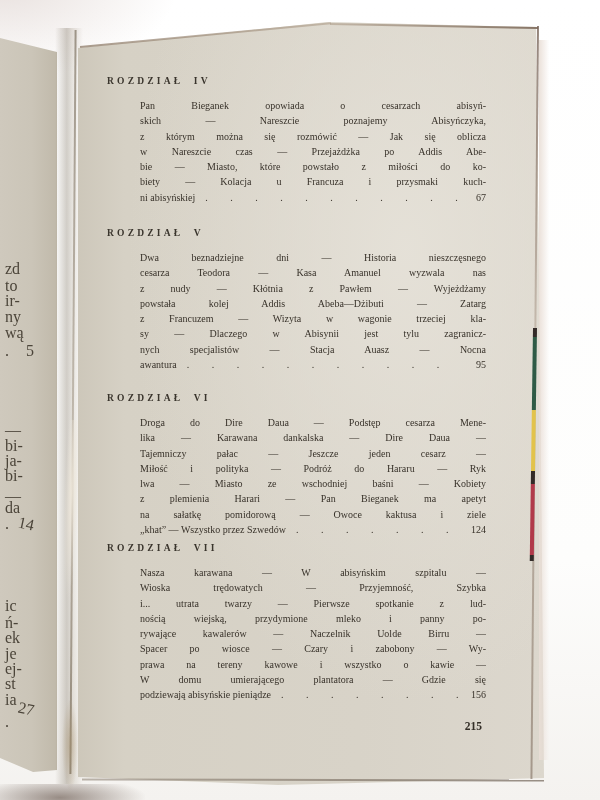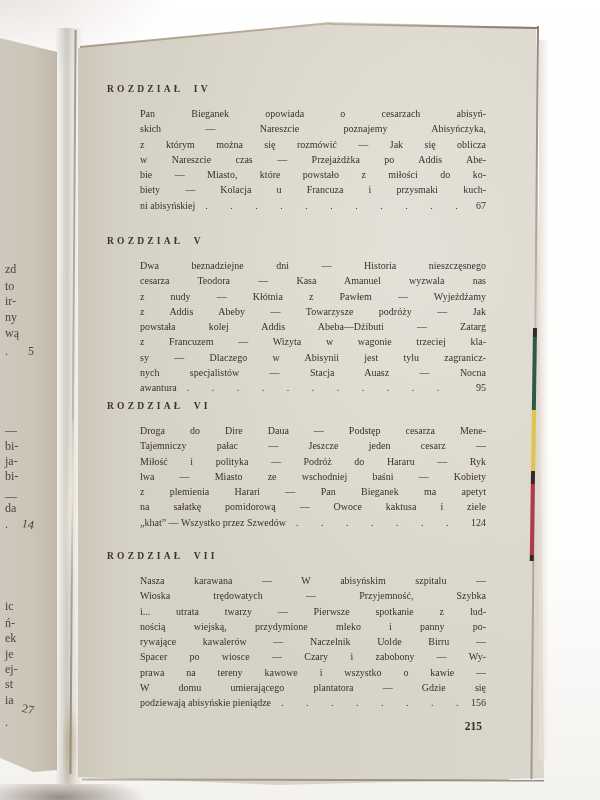--- a/index.html
+++ b/index.html
@@ -15,21 +15,21 @@
   .table-shadow{position:absolute;left:-25px;top:784px;width:170px;height:34px;
     background:radial-gradient(ellipse at 50% 40%,rgba(90,72,62,0.6),rgba(90,72,62,0) 72%);}
 
   
   .left-page{
     position:absolute;left:0;top:26px;width:57px;height:748px;
     background:linear-gradient(90deg,#cfc9bd 0%,#cbc5b8 55%,#c0b9aa 100%);
     clip-path:polygon(0 12px,100% 26px,100% calc(100% - 4px),58% calc(100% - 2px),0 calc(100% - 16px));
   }
   .frag-row{position:absolute;left:2px;width:34px;height:14px;
-    font-size:12px;color:#4b4439;line-height:12px;}
+    font-size:16px;color:#4b4439;line-height:12px;}
   .frag-row .frag{position:absolute;left:3px;}
   .frag-row .fnum{position:absolute;right:2px;display:inline-block;}
   .frag-row .tilt{transform:rotate(12deg);}
 
   
   .gutter{
     position:absolute;left:55px;top:28px;width:28px;height:756px;
     background:linear-gradient(90deg,rgba(104,92,72,0) 0%,rgba(104,92,72,0.30) 42%,rgba(146,132,110,0.22) 62%,rgba(146,132,110,0) 100%);
   }
   .crease-line{position:absolute;left:72px;top:30px;width:1.6px;height:744px;
@@ -59,21 +59,21 @@
     background:linear-gradient(180deg,rgba(120,100,88,0.8),rgba(168,150,134,0.5) 40%,rgba(140,124,110,0.7));
     transform:rotate(0.5deg);transform-origin:top center;}
   .page-bottom-edge{position:absolute;left:82px;top:779px;width:462px;height:1.8px;
     background:linear-gradient(90deg,rgba(136,124,110,0.55),rgba(120,108,96,0.75));
     transform:rotate(0.15deg);}
   
   .fore-edge{position:absolute;left:539px;top:40px;width:12px;height:720px;
     background:linear-gradient(90deg,rgba(233,222,214,0.9),rgba(248,245,242,0) 85%);}
 
   
-  .toc{position:absolute;left:29px;top:12px;right:60px;height:100%;color:#38322a;}
+  .toc{position:absolute;left:29px;top:4px;right:60px;height:100%;color:#38322a;}
   .chapter{position:absolute;left:0;right:0;}
   .chap-head{
     margin:0;font-size:9.5px;font-weight:bold;letter-spacing:3.2px;word-spacing:5px;
     color:#3a352d;line-height:10px;}
   .chap-body{margin:12px 0 0 33px;font-size:10px;line-height:15.3px;}
   .line{text-align:justify;text-align-last:justify;white-space:nowrap;overflow:hidden;}
   .lastline{display:flex;align-items:baseline;}
   .lastline .txt{white-space:nowrap;}
   .leader{flex:1;overflow:hidden;white-space:nowrap;letter-spacing:10px;
     padding-left:10px;color:#3c362e;}
@@ -184,36 +184,36 @@
               <span class="pnum">67</span>
             </div>
           </div>
         </section>
         <section class="chapter" style="top: 204px;">
           <h3 class="chap-head">ROZDZIAŁ V</h3>
           <div class="chap-body">
             <div class="line">Dwa beznadziejne dni — Historia nieszczęsnego</div>
             <div class="line">cesarza Teodora — Kasa Amanuel wyzwala nas</div>
             <div class="line">z nudy — Kłótnia z Pawłem — Wyjeżdżamy</div>
-            <div class="line">z Addis Abeby — Towarzysze podróży — Jak</div>
             <div class="line">powstała kolej Addis Abeba—Dżibuti — Zatarg</div>
             <div class="line">z Francuzem — Wizyta w wagonie trzeciej kla-</div>
             <div class="line">sy — Dlaczego w Abisynii jest tylu zagranicz-</div>
             <div class="line">nych specjalistów — Stacja Auasz — Nocna</div>
             <div class="lastline">
               <span class="txt">awantura</span>
               <span class="leader">. . . . . . . . . . . . . . . .</span>
               <span class="pnum">95</span>
             </div>
           </div>
         </section>
         <section class="chapter" style="top: 369px;">
           <h3 class="chap-head">ROZDZIAŁ VI</h3>
           <div class="chap-body">
             <div class="line">Droga do Dire Daua — Podstęp cesarza Mene-</div>
+            <div class="line">lika — Karawana dankalska — Dire Daua —</div>
             <div class="line">Tajemniczy pałac — Jeszcze jeden cesarz —</div>
             <div class="line">Miłość i polityka — Podróż do Hararu — Ryk</div>
             <div class="line">lwa — Miasto ze wschodniej baśni — Kobiety</div>
             <div class="line">z plemienia Harari — Pan Bieganek ma apetyt</div>
             <div class="line">na sałatkę pomidorową — Owoce kaktusa i ziele</div>
             <div class="lastline">
               <span class="txt">„khat” — Wszystko przez Szwedów</span>
               <span class="leader">. . . . . . . . . . . . . . . .</span>
               <span class="pnum">124</span>
             </div>

